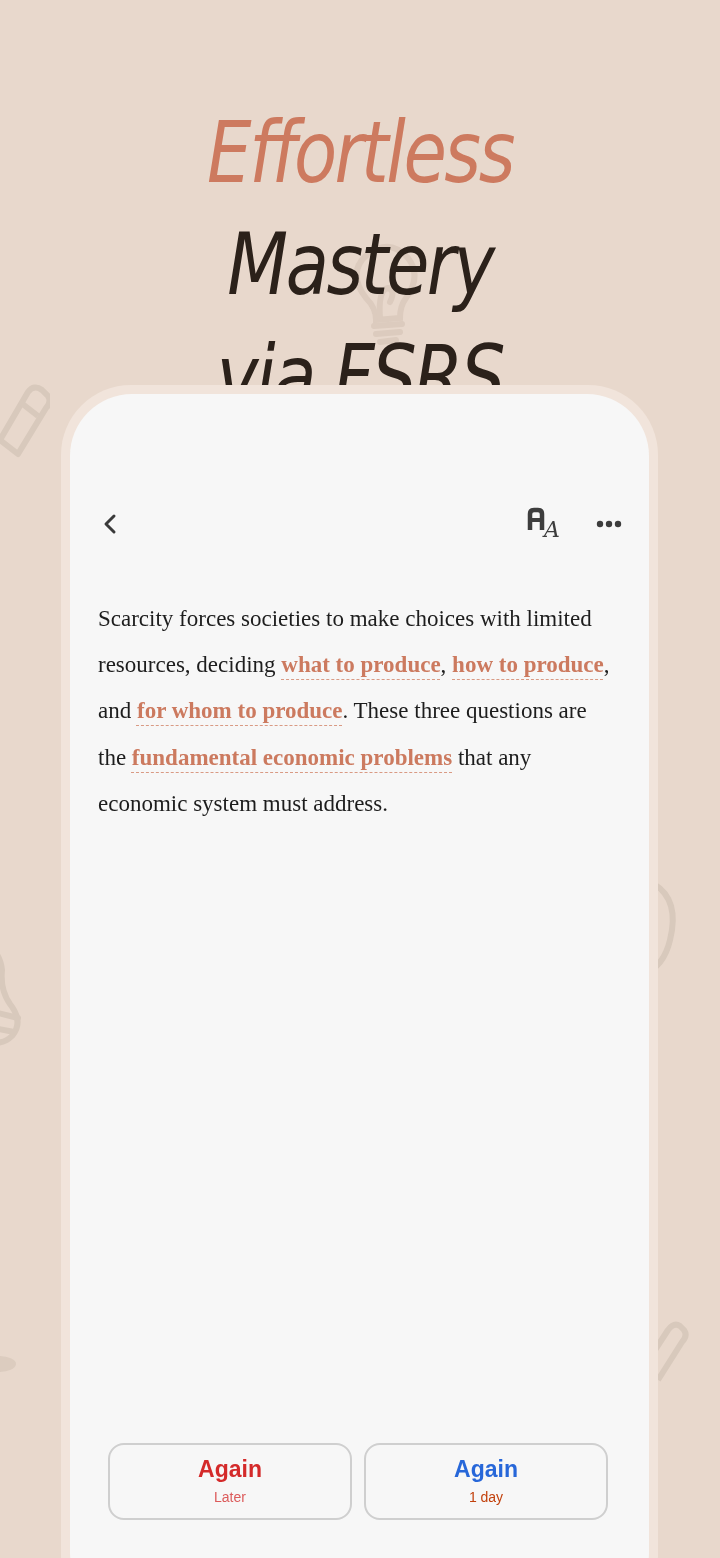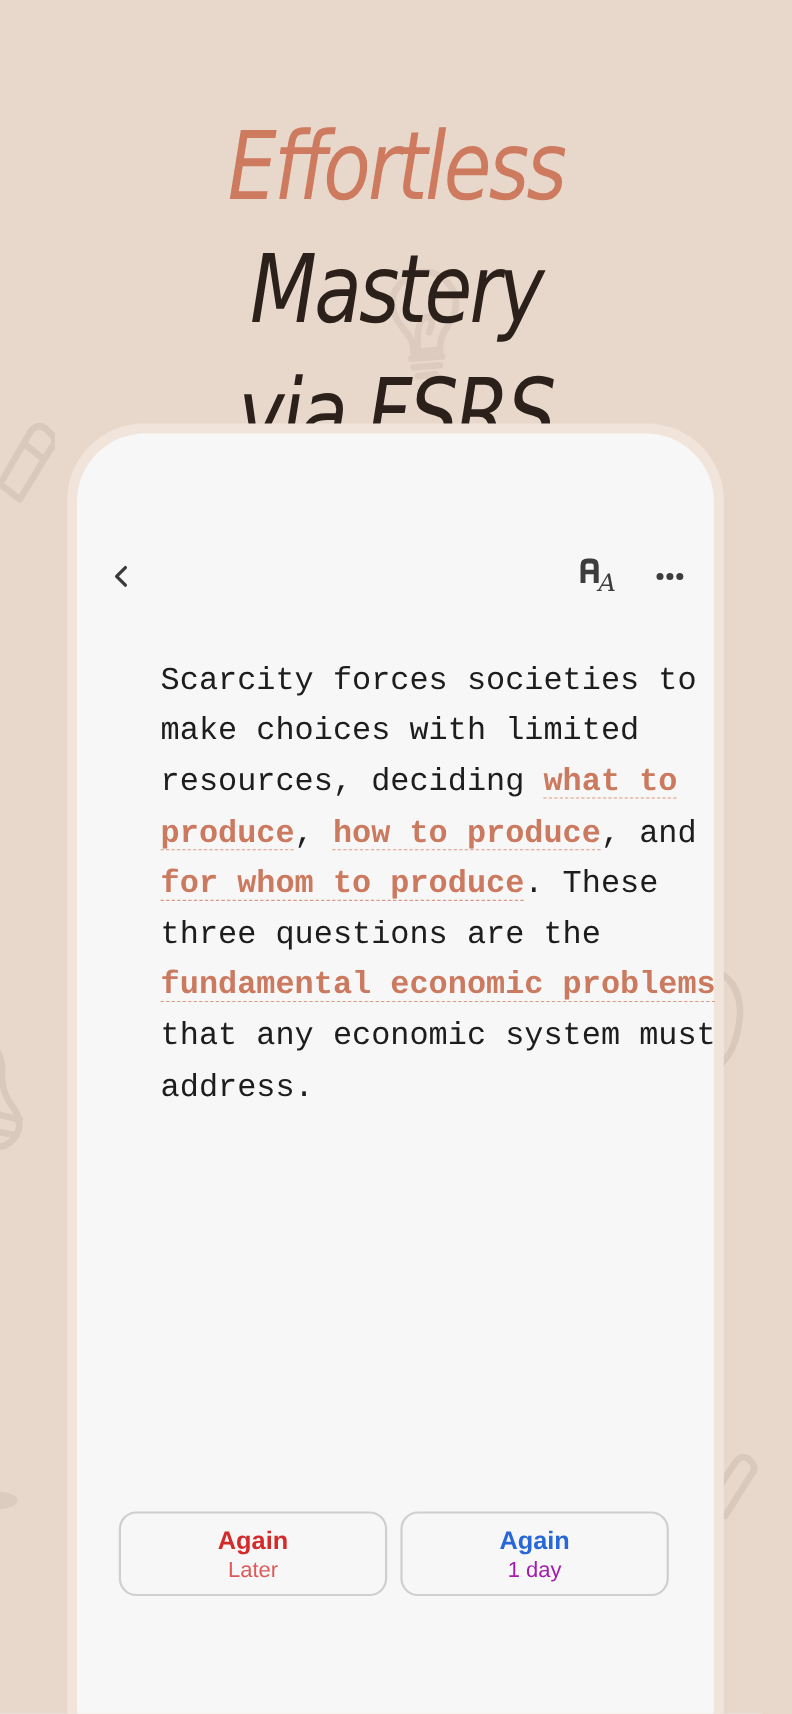--- a/index.html
+++ b/index.html
@@ -86,39 +86,38 @@
       align-items: center;
       justify-content: center;
       cursor: pointer;
       z-index: 5;
     }
     .card-text {
       position: absolute;
       left: 98px;
       top: 596px;
       width: 520px;
-      font-family: Liberation Mono, monospace;
-      font-size: 29px;
+      font-family: Liberation Serif, serif;
+      font-size: 23px;
       line-height: 46.2px;
       color: #1d1d1d;
       z-index: 5;
-      margin-left: 48px;
     }
     .term {
       color: #cc7a5f;
       font-weight: bold;
       text-decoration: underline dashed #d99a84;
       text-decoration-thickness: 1px;
       text-underline-offset: 7px;
       cursor: pointer;
     }
     .answer-row {
       position: absolute;
       left: 108px;
-      top: 1374px;
+      top: 1443px;
       width: 500px;
       height: 77px;
       display: flex;
       gap: 12px;
       z-index: 5;
     }
     .answer-btn {
       flex: 1;
       border: 2.5px solid #cfcfcf;
       border-radius: 16px;
@@ -131,21 +130,21 @@
       cursor: pointer;
     }
     .answer-main {
       font-family: "Liberation Sans", sans-serif;
       font-weight: bold;
       font-size: 23px;
       line-height: 28px;
     }
     .answer-sub {
       font-family: "Liberation Sans", sans-serif;
-      font-size: 20px;
+      font-size: 14px;
       line-height: 24px;
       margin-top: 2px;
     }
   </style>
 </head>
 <body>
 
 <svg class="bg-deco" style="left:-20px;top:370px;" width="70" height="90" viewBox="0 0 70 90">
   <g fill="none" stroke="#d8c9bc" stroke-width="6" stroke-linejoin="round">
     <path d="M20 70 L48 22 Q54 14 62 20 L68 26 Q72 32 66 38 L38 84 Z"></path>
@@ -224,15 +223,15 @@
   <span>Scarcity forces societies to make choices with limited resources, deciding </span><span class="term">what to produce</span><span>, </span><span class="term">how to produce</span><span>, and </span><span class="term">for whom to produce</span><span>. These three questions are the </span><span class="term">fundamental economic problems</span><span> that any economic system must address.</span>
 </div>
 
 <div class="answer-row">
   <div class="answer-btn">
     <span class="answer-main" style="color:#d42a2a">Again</span>
     <span class="answer-sub" style="color:#dc5a5a">Later</span>
   </div>
   <div class="answer-btn">
     <span class="answer-main" style="color:#2767d9">Again</span>
-    <span class="answer-sub" style="color:#a21caf">1 day</span>
+    <span class="answer-sub" style="color:#c2410c">1 day</span>
   </div>
 </div>
 
 </body></html>

